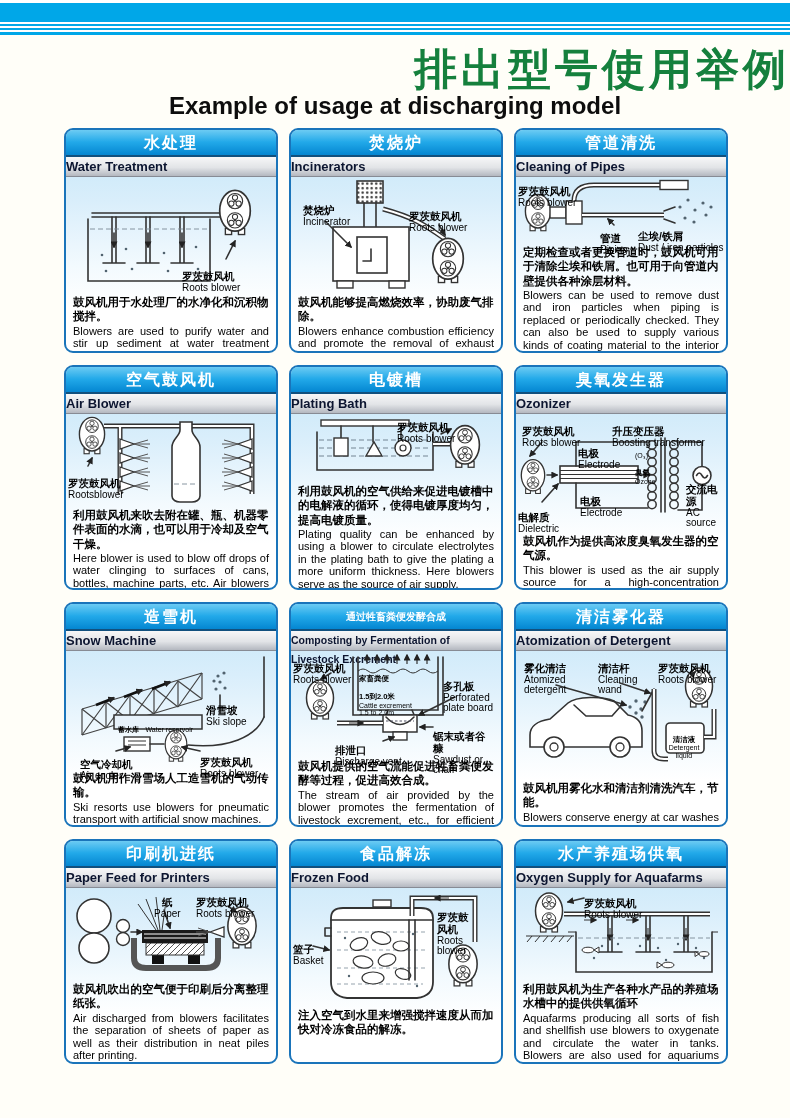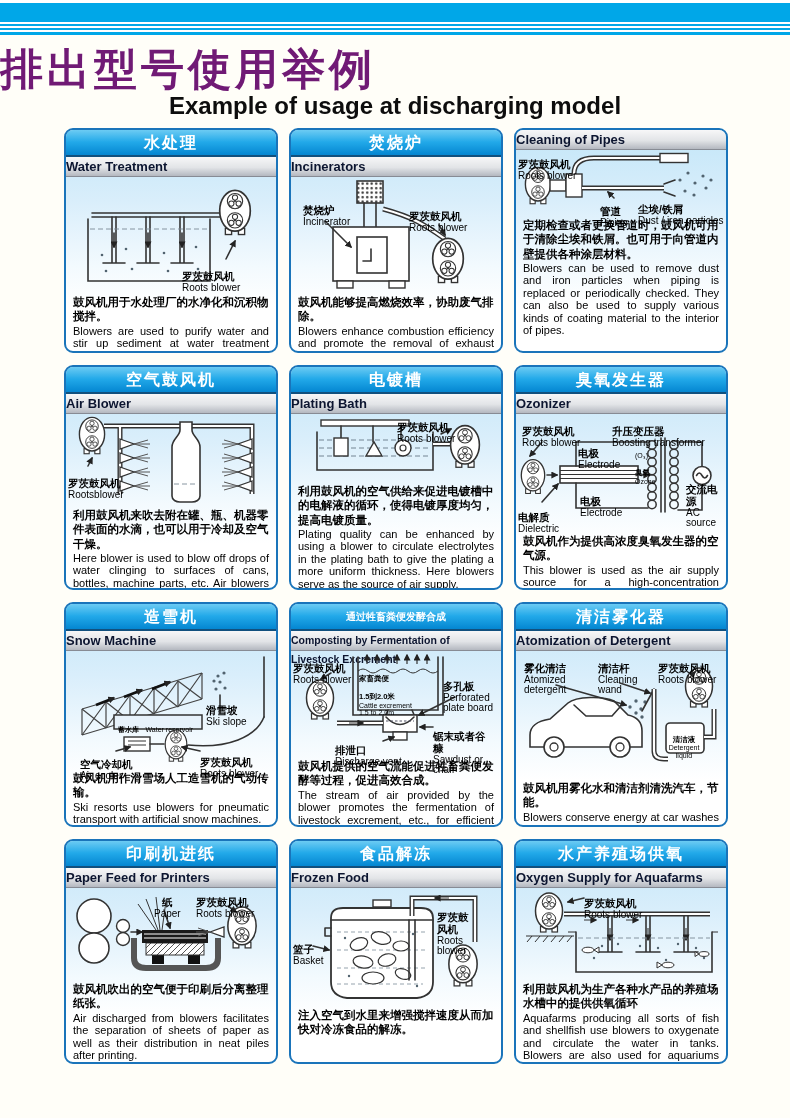--- a/index.html
+++ b/index.html
@@ -10,21 +10,21 @@
     color:#000;
   }
   
   .banner{width:790px;}
   .b-white{height:3px;background:#fff;}
   .b-solid{height:19px;background:#00a7e8;}
   .b-s2w{height:2px;background:#fff;}
   .b-s2b{height:2px;background:#00a7e8;}
   .b-s3b{height:3px;background:#00a7e8;}
   
-  .title-cn{margin:13px 0 0;text-align:left;font-size:43px;font-weight:bold;letter-spacing:4px;line-height:1.02;color:#701a75;}
+  .title-cn{margin:13px 0 0;text-align:right;font-size:43px;font-weight:bold;letter-spacing:4px;line-height:1.02;color:#15803d;}
   .title-en{margin:0;text-align:center;font-size:24px;font-weight:bold;letter-spacing:0;color:#0d0d0d;}
   
   .grid{position:absolute;left:64px;top:128px;width:664px;display:grid;
         grid-template-columns:repeat(3,214px);grid-auto-rows:225px;column-gap:11px;row-gap:12px;}
   .panel{border:2px solid #1a74ba;border-radius:9px;overflow:hidden;
          background:linear-gradient(180deg,#c3e6f8 0%,#d9eefb 32%,#f3fafe 62%,#ffffff 80%);
          display:flex;flex-direction:column;}
   .ph{height:25px;line-height:25px;text-align:center;color:#fff;font-weight:bold;font-size:16px;letter-spacing:2px;
       background:linear-gradient(180deg,#6ccbf3 0%,#22a9e9 48%,#0486d1 100%);
       border-bottom:2px solid #11507e;}
@@ -176,20 +176,21 @@
         <span class="en">Roots blower</span>
       </div>
     </div>
     <div class="cap">
       <p class="ccn">鼓风机能够提高燃烧效率，协助废气排除。</p>
       <p class="cen">Blowers enhance combustion efficiency and promote the removal of exhaust gases.</p>
     </div>
   </section>
 
   <section class="panel">
+    <div class="ph">管道清洗</div>
     <div class="pe">Cleaning of Pipes</div>
     <div class="pd d66">
       <svg width="206" height="66" viewBox="0 0 206 66">
         <use href="#rb" x="6" y="16" width="28" height="40"></use>
         <rect x="32" y="30" width="16" height="11" fill="#fff" stroke="#333" stroke-width="1.4"></rect>
         <rect x="48" y="24" width="16" height="23" fill="#fff" stroke="#333" stroke-width="1.4"></rect>
         <path class="pp" d="M56,24 Q56,8 76,8 H142"></path>
         <path class="pi" d="M56,24 Q56,8 76,8 H142"></path>
         <rect x="142" y="3.5" width="28" height="9" fill="#fff" stroke="#333" stroke-width="1.4"></rect>
         <path class="pp" d="M64,38 H146"></path>

